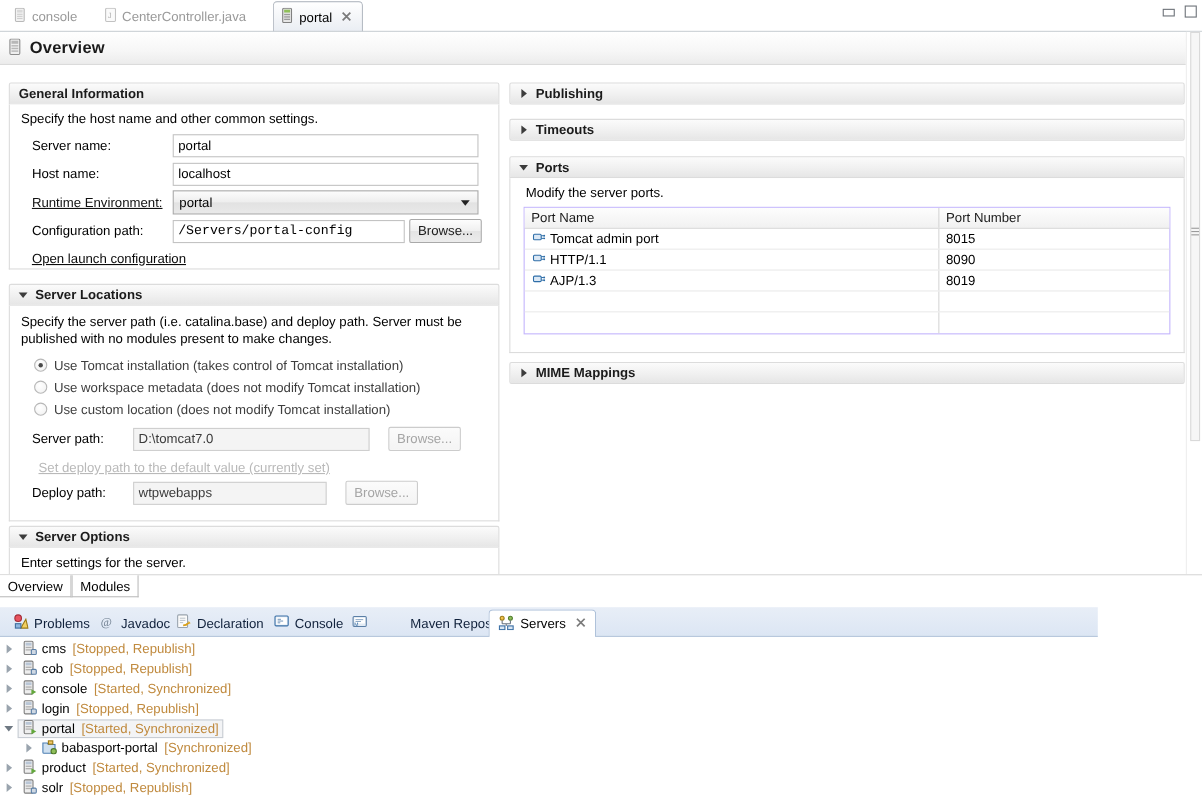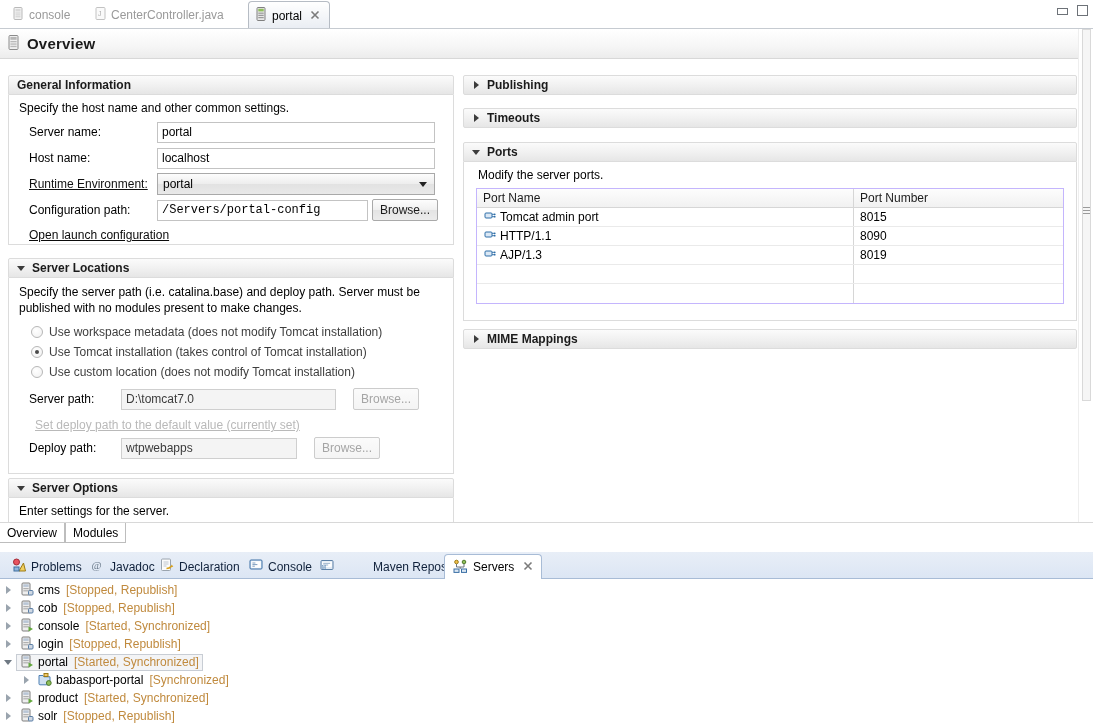--- a/index.html
+++ b/index.html
@@ -157,21 +157,21 @@
     background: #ffffff;
   }
   .ptab.sel { border-left: none; }
 
   
   .views {
     position: absolute; left: 0; top: 552px; width: 1093px; height: 176px;
     background: #ffffff;
   }
   .viewtabbar {
-    position: absolute; left: 0; top: 0; width: 1093px; height: 27px;
+    position: absolute; left: 0; top: 0; width: 998px; height: 27px;
     background: linear-gradient(to bottom, #e8eef7 0%, #dce6f4 100%);
     border-bottom: 1px solid #a8bcd6;
   }
   .vtab {
     position: absolute; top: 3px; height: 23px;
     display: flex; align-items: center; gap: 5px; padding: 0 8px;
     font-size: 12px; color: #10213b; white-space: nowrap;
   }
   .vtab.active {
     background: #ffffff; border: 1px solid #a8bcd6; border-bottom: none;
@@ -314,26 +314,26 @@
 
     <div class="section" style="left:8px; top:198px; width:446px;">
       <div class="sec-head">
         <span class="twisty open"></span>
         <span class="sec-title">Server Locations</span>
       </div>
       <div class="sec-body" style="height:196px;">
         <div class="sec-desc" style="line-height:16px; padding-right:22px;">Specify the server path (i.e. catalina.base) and deploy path. Server must be published with no modules present to make changes.</div>
 
         <div class="radio-row">
+          <span class="radio on"></span>
+          <span class="rl">Use Tomcat installation (takes control of Tomcat installation)</span>
+        </div>
+        <div class="radio-row">
           <span class="radio"></span>
           <span class="rl">Use workspace metadata (does not modify Tomcat installation)</span>
-        </div>
-        <div class="radio-row">
-          <span class="radio on"></span>
-          <span class="rl">Use Tomcat installation (takes control of Tomcat installation)</span>
         </div>
         <div class="radio-row" style="margin-bottom:6px;">
           <span class="radio"></span>
           <span class="rl">Use custom location (does not modify Tomcat installation)</span>
         </div>
 
         <div class="row">
           <span class="lbl">Server path:</span>
           <input class="txt ro" style="width: 215px; margin-left: -36px;" value="D:\tomcat7.0">
           <button class="btn disabled" style="margin-left:17px;">Browse...</button>

